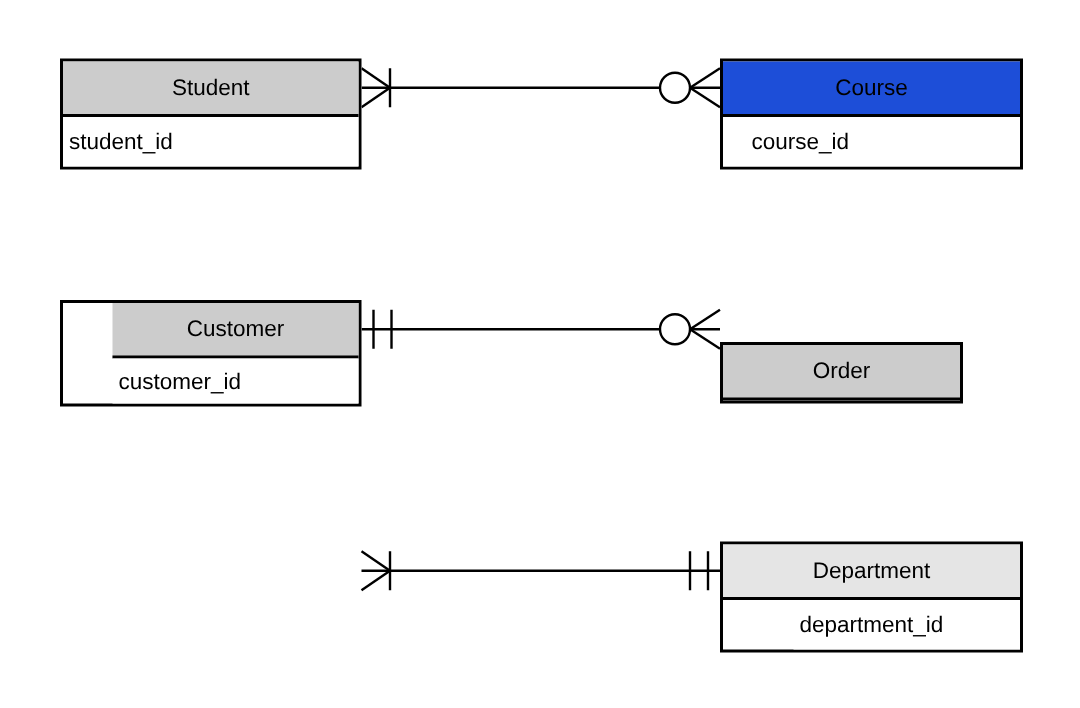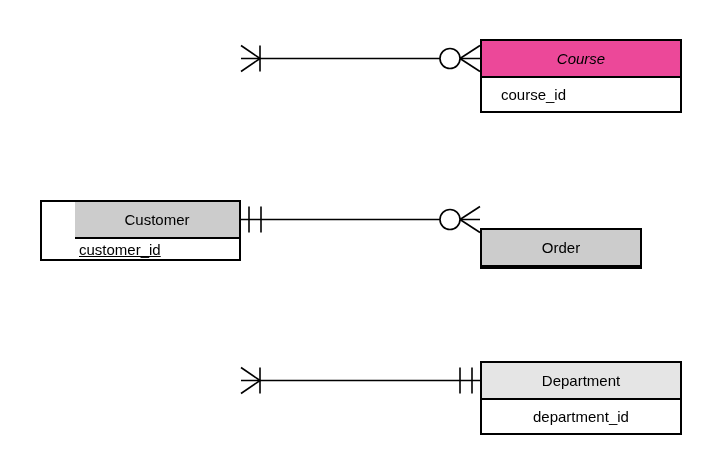--- a/index.html
+++ b/index.html
@@ -68,29 +68,33 @@
       <line x1="480" y1="232.5" x2="460" y2="219.5" stroke="#000000" stroke-width="1.6"></line>
       <circle cx="450" cy="219.5" r="10" fill="#ffffff" stroke="#000000" stroke-width="1.6"></circle>
       <line x1="241" y1="380.5" x2="480" y2="380.5" stroke="#000000" stroke-width="1.6"></line>
       <line x1="241" y1="367.5" x2="260" y2="380.5" stroke="#000000" stroke-width="1.6"></line>
       <line x1="241" y1="393.5" x2="260" y2="380.5" stroke="#000000" stroke-width="1.6"></line>
       <line x1="260" y1="367.5" x2="260" y2="393.5" stroke="#000000" stroke-width="1.6"></line>
       <line x1="472" y1="367.5" x2="472" y2="393.5" stroke="#000000" stroke-width="1.6"></line>
       <line x1="460" y1="367.5" x2="460" y2="393.5" stroke="#000000" stroke-width="1.6"></line>
     </svg>
 
+  <div class="entity" style="left: 40px; top: 39px; width: 201px;">
+    <div class="entity-header" style="height: 37px; background: rgb(204, 204, 204);">Student</div>
+    <div class="entity-row" style="height: 33px;">student_id</div>
+  </div>
 
   <div class="entity" style="left: 480px; top: 39px; width: 202px;">
-    <div class="entity-header" style="height: 37px; background: #ec4899; font-style: italic;">Course</div>
+    <div class="entity-header" style="height: 37px; background: #1d4ed8;">Course</div>
     <div class="entity-row" style="height: 33px; padding-left: 19px;">course_id</div>
   </div>
 
   <div class="entity" style="left: 40px; top: 200px; width: 201px; padding-left: 33px;">
     <div class="entity-header" style="height: 37px; background: rgb(204, 204, 204);">Customer</div>
-    <div class="entity-row" style="height: 20px; text-decoration: underline;">customer_id</div>
+    <div class="entity-row" style="height: 30px;">customer_id</div>
   </div>
 
   <div class="entity" style="left: 480px; top: 200px; width: 162px; margin-top: 28px;">
     <div class="entity-header" style="height: 37px; background: rgb(204, 204, 204);">Order</div>
   </div>
 
 
   <div class="entity" style="left: 480px; top: 361px; width: 202px;">
     <div class="entity-header" style="height: 37px; background: #e5e5e5;">Department</div>
     <div class="entity-row" style="height: 33px; margin-left: 47px;">department_id</div>

